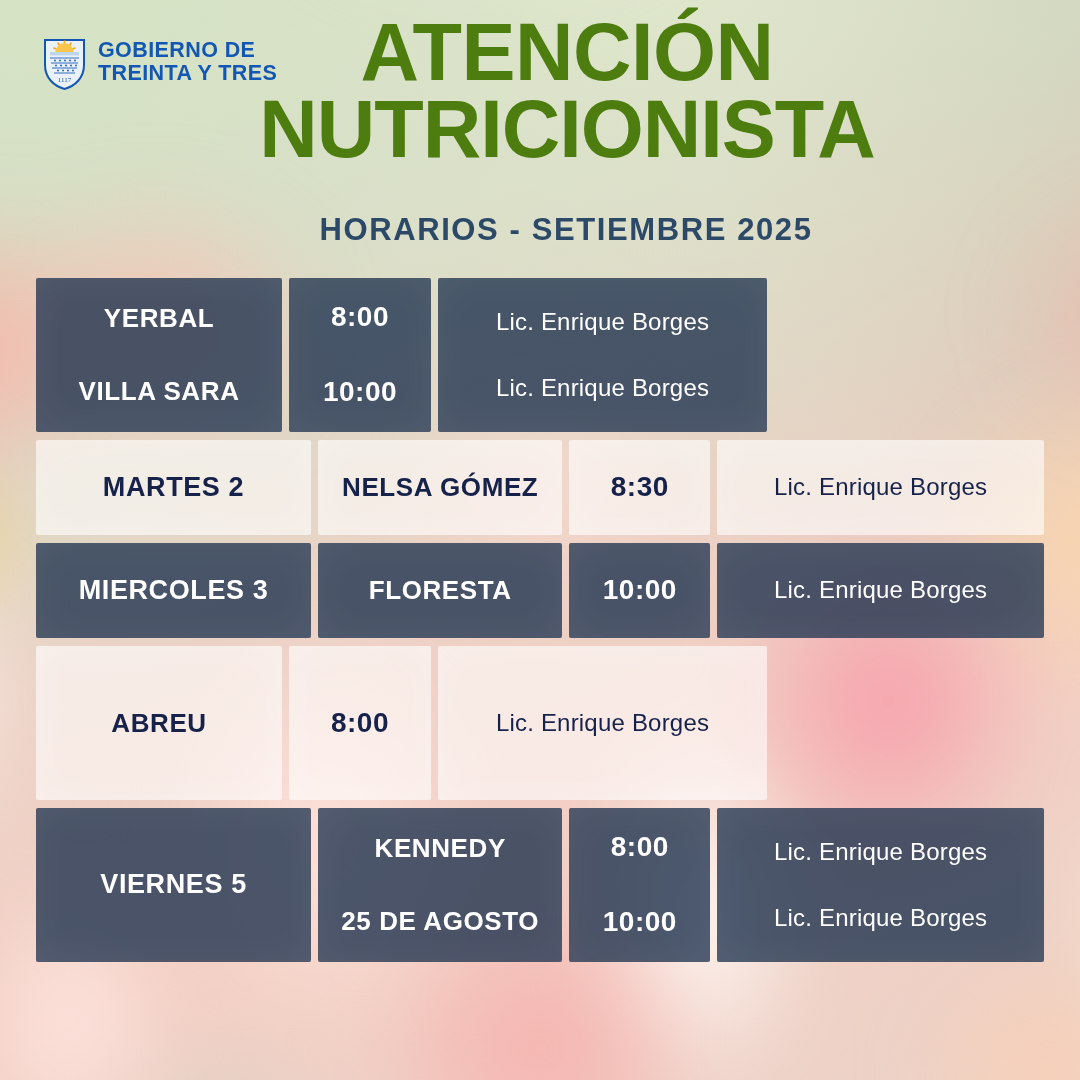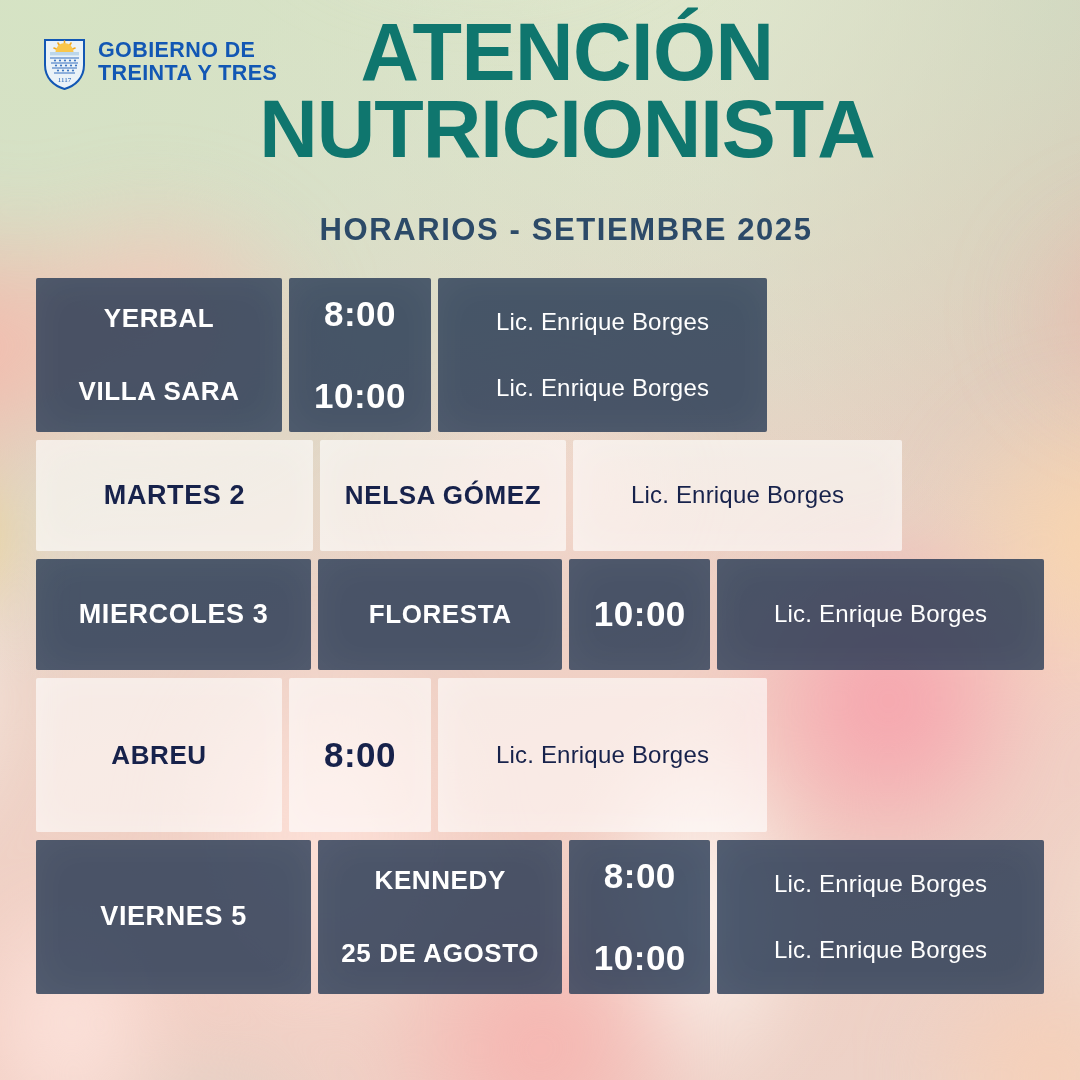--- a/index.html
+++ b/index.html
@@ -69,21 +69,21 @@
     font-size:21.5px;
     line-height:1.08;
     letter-spacing:0.4px;
     white-space:pre-line;
     text-align:left;
   }
 
   .title {
     position:absolute; left:0; right:0; top:14px;
     text-align:center;
-    color:#0f766e;
+    color:#4d7c0f;
     font-weight:bold;
     font-size:81px;
     line-height:0.95;
     letter-spacing:-0.5px;
     padding-left:54px;
   }
   .title .ln { display:block; }
   .title .ln2 { letter-spacing:-1px; }
 
   .subtitle {
@@ -123,30 +123,30 @@
     box-shadow:inset 0 0 40px rgba(255,255,255,0.06);
   }
   
   .row-light .cell {
     background:rgba(255,255,255,0.56);
     color:#17224b;
     box-shadow:inset 0 0 40px rgba(255,255,255,0.25);
   }
 
   .r-tall  .cell { height:154px; }
-  .r-short .cell { height:111px; }
+  .r-short .cell { height:95px; }
 
   .lbl {
     font-weight:bold;
     font-size:27px;
     letter-spacing:0.6px;
     line-height:1.1;
   }
   .lbl-place { font-size:26px; }
-  .lbl-time  { font-size:35px; font-weight:bold; letter-spacing:0.5px; }
+  .lbl-time  { font-size:28px; font-weight:bold; letter-spacing:0.5px; }
   .lbl-prof  { font-size:24px; font-weight:normal; letter-spacing:0.2px; }
 
   
   .stack { display:flex; flex-direction:column; justify-content:center; gap:44px; }
   .stack.prof { gap:39px; }
   .stack.time { gap:44px; }
 </style>
 </head>
 <body>
 
@@ -225,20 +225,23 @@
       </div>
     </div>
 
     <div class="srow row-light r-short">
       <div class="cell c-day">
         <span class="lbl">MARTES 2</span>
       </div>
       <div class="cell c-place">
         <span class="lbl lbl-place">NELSA GÓMEZ</span>
       </div>
+      <div class="cell c-time">
+        <span class="lbl lbl-time">8:30</span>
+      </div>
       <div class="cell c-prof">
         <span class="lbl lbl-prof">Lic. Enrique Borges</span>
       </div>
     </div>
 
     <div class="srow row-dark r-short">
       <div class="cell c-day">
         <span class="lbl">MIERCOLES 3</span>
       </div>
       <div class="cell c-place">

